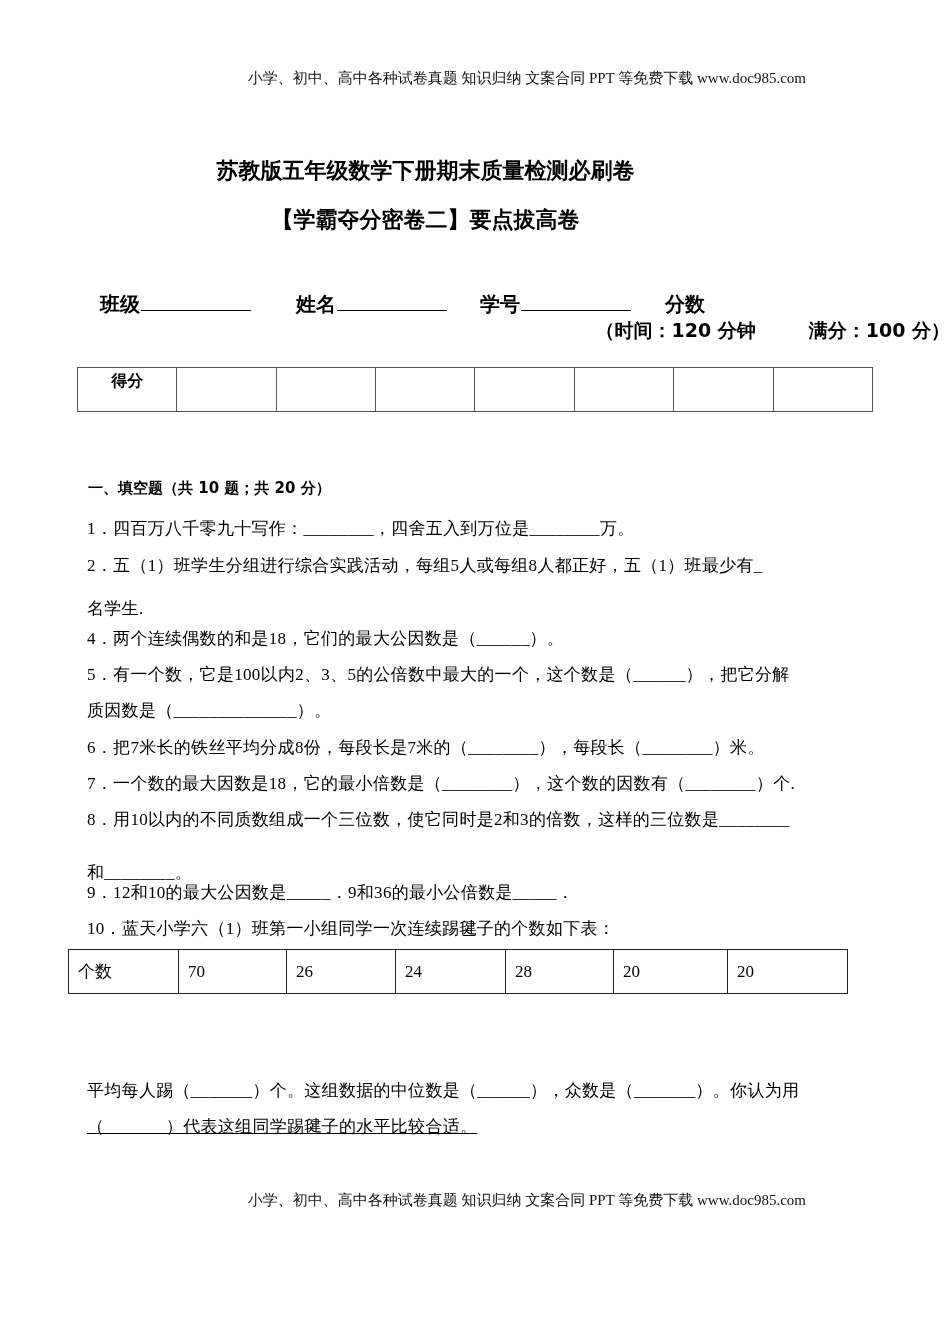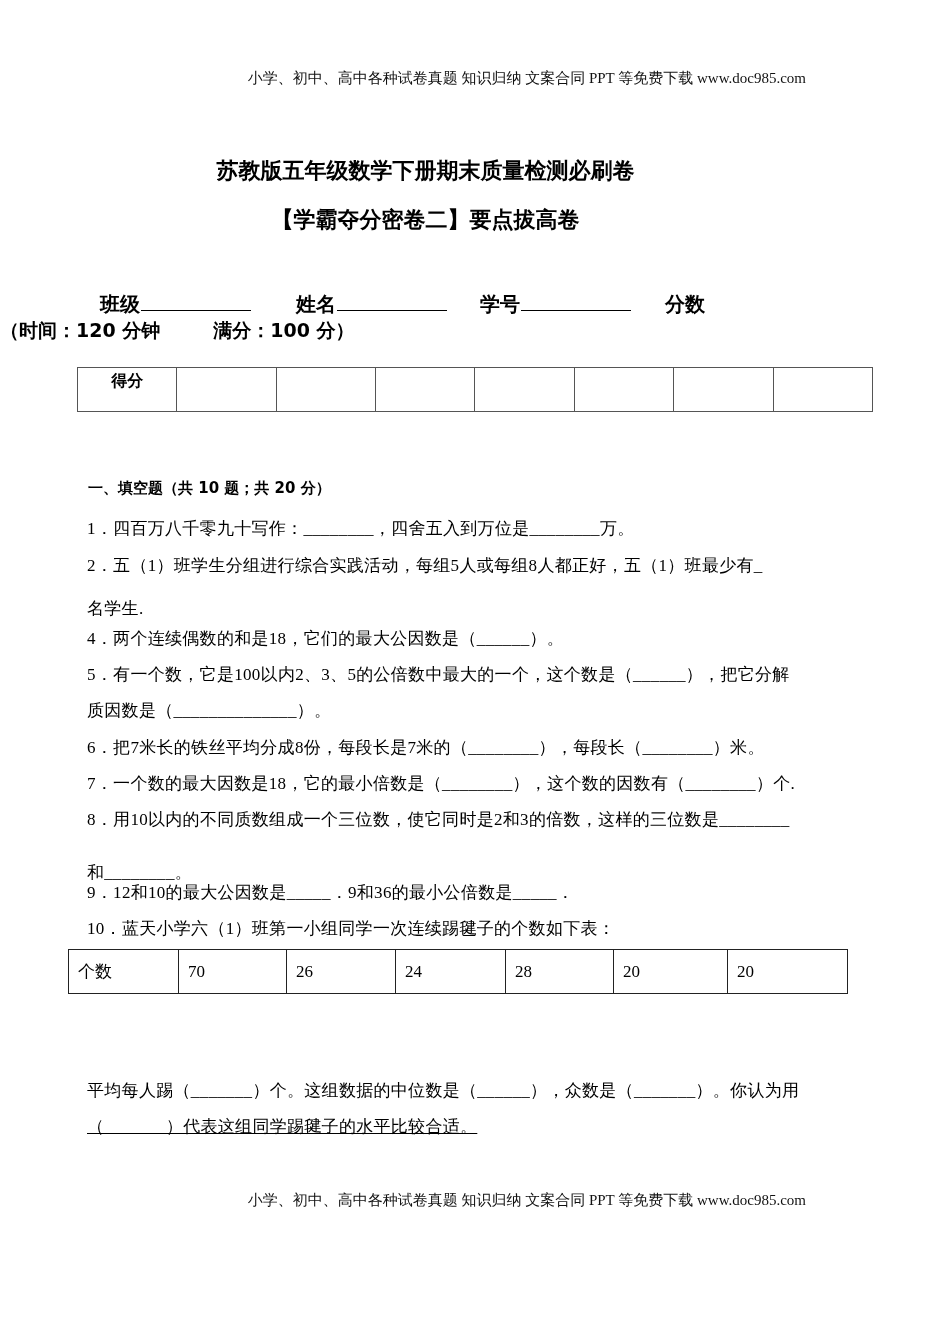--- a/index.html
+++ b/index.html
@@ -10,21 +10,21 @@
     .footer-note { top: 1191px; }
     .title { left: 0; width: 851px; text-align: center; font-family: "DejaVu Sans", sans-serif; font-weight: bold; font-size: 22px; letter-spacing: 0px; }
     .title1 { top: 156px; }
     .title2 { top: 205px; }
     .info-row { top: 254px; left: 100px; font-family: "DejaVu Sans", sans-serif; font-weight: bold; font-size: 20px; white-space: nowrap; margin-top: 36px; }
     .info-item { display: inline-block; }
     .info-line { display: inline-block; width: 110px; border-bottom: 1.5px solid #000; height: 20px; vertical-align: baseline; margin-left: 1px; }
     .gap1 { display: inline-block; width: 45px; }
     .gap2 { display: inline-block; width: 33px; }
     .gap3 { display: inline-block; width: 34px; }
-    .time-line { top: 318px; left: 0; width: 950px; text-align: left; font-family: "DejaVu Sans", sans-serif; font-weight: bold; font-size: 19px; white-space: pre; }
+    .time-line { top: 318px; left: 0; width: 950px; text-align: right; font-family: "DejaVu Sans", sans-serif; font-weight: bold; font-size: 19px; white-space: pre; }
     table.score { position: absolute; left: 77px; top: 367px; width: 796px; border-collapse: collapse; font-family: "DejaVu Sans", sans-serif; font-weight: bold; font-size: 16px; }
     table.score td { border: 1.5px solid #555; height: 41px; text-align: center; vertical-align: top; padding-top: 2px; box-sizing: border-box; width: 99.5px; }
     table.score tr.r2 td { height: 44px; padding-top: 3px; }
     .section-head { top: 479px; left: 88px; font-family: "DejaVu Sans", sans-serif; font-weight: bold; font-size: 15px; white-space: nowrap; }
     .q { left: 87px; font-size: 17px; white-space: nowrap; letter-spacing: 0.3px; }
     table.data { position: absolute; left: 68px; top: 949px; border-collapse: collapse; font-size: 17px; }
     table.data td { border: 1.5px solid #222; height: 44px; text-align: left; vertical-align: middle; padding: 0 0 0 9px; box-sizing: border-box; }
     table.data td.c0 { width: 110px; }
     table.data td.c1 { width: 108px; }
     table.data td.c2 { width: 109px; }

